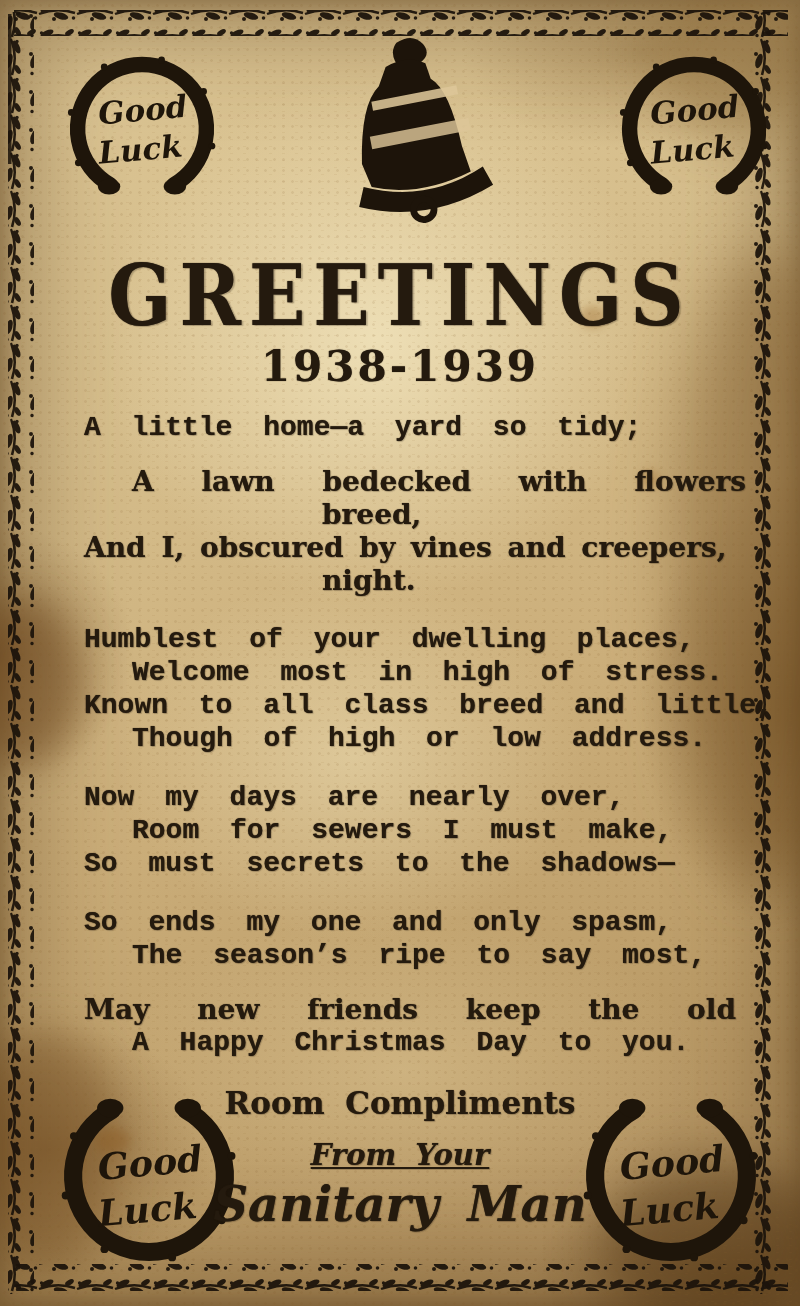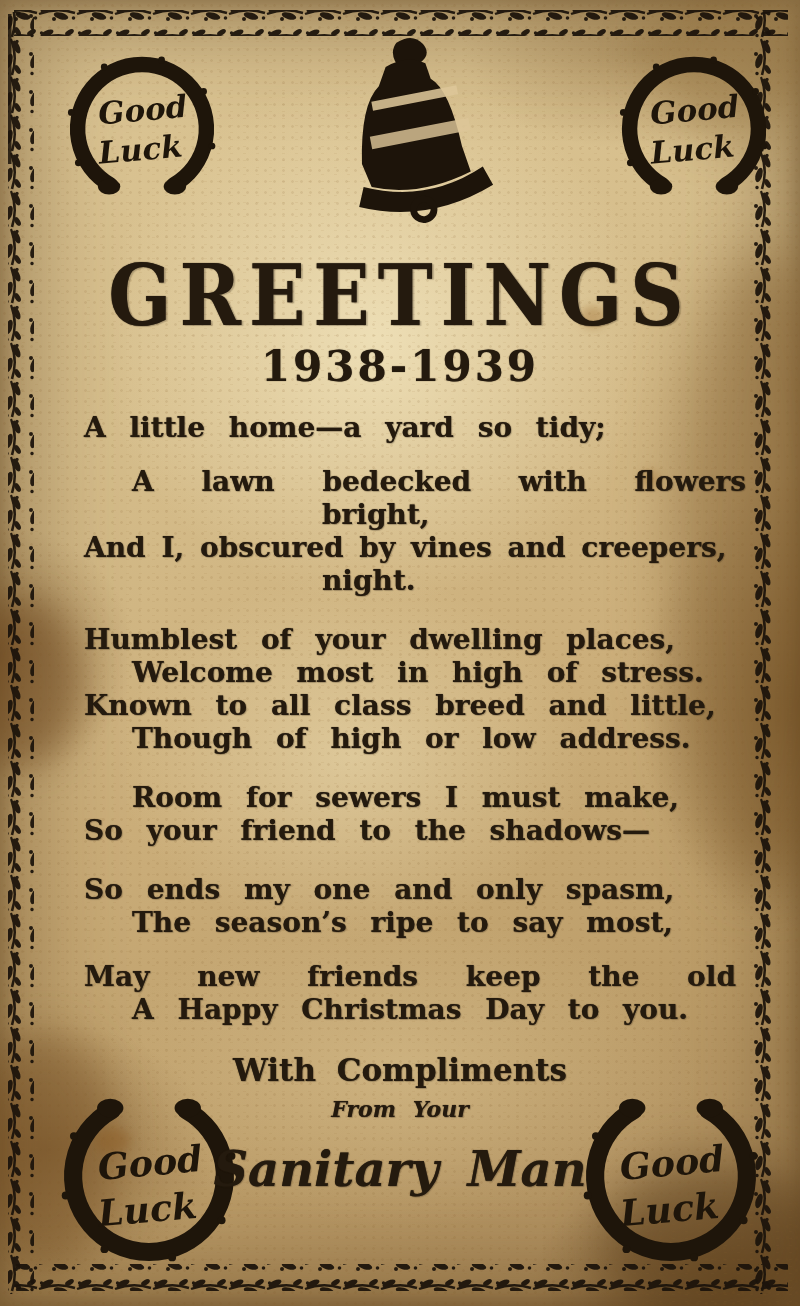--- a/index.html
+++ b/index.html
@@ -49,29 +49,29 @@
     text-shadow:0 0 1px rgba(36,26,14,.85);}
 
   .poem{margin:20px 0 0 84px;font-weight:bold;font-size:28px;
     text-shadow:0 0 1px rgba(36,26,14,.85),1px 1px 1px rgba(36,26,14,.2);}
   .stanza{margin-bottom:26px;}
   .line{line-height:33px;white-space:nowrap;}
   .i0{margin-left:0;}
   .i1{margin-left:48px;}
   .i2{margin-left:238px;}
   .w0{word-spacing:6px;}
-  .w1{word-spacing:14px;}
+  .w1{word-spacing:14px;font-family:Liberation Mono, monospace;}
   .w2{word-spacing:24px;}
   .w3{word-spacing:38px;margin-top:21px;}
 
   .closing{text-align:center;position:relative;z-index:2;
     text-shadow:0 0 1px rgba(36,26,14,.85),1px 1px 1px rgba(36,26,14,.2);}
   .compliments{font-weight:bold;font-size:31px;word-spacing:10px;margin-top:0;}
-  .from{font-weight:bold;font-style:italic;font-size:22px;word-spacing:9px;margin-top:8px;}
-  .signature{font-weight:bold;font-style:italic;font-size:48px;word-spacing:12px;margin-top:19px;}
+  .from{font-weight:bold;font-style:italic;font-size:29px;word-spacing:9px;margin-top:17px;text-decoration:underline;}
+  .signature{font-weight:bold;font-style:italic;font-size:48px;word-spacing:12px;margin-top:4px;}
 
   .hs-bl{position:absolute;left:50px;top:1080px;}
   .hs-br{position:absolute;left:572px;top:1080px;}
 
   .hs-word{font-family:"DejaVu Serif","Liberation Serif",serif;
     font-style:italic;font-weight:bold;font-size:22px;fill:#1e150a;}
 </style>
 </head>
 <body>
 
@@ -166,44 +166,45 @@
       </svg>
     </div>
 
     <div class="title">GREETINGS</div>
     <div class="years">1938-1939</div>
 
     <div class="poem">
         <div class="stanza">
           <div class="line i0 w1">A little home—a yard so tidy;</div>
           <div class="line i1 w3">A lawn bedecked with flowers</div>
-          <div class="line i2 w0">bright,</div>
+          <div class="line i2 w0">breed,</div>
           <div class="line i0 w0">And I, obscured by vines and creepers,</div>
           <div class="line i2 w0">night.</div>
         </div>
         <div class="stanza">
           <div class="line i0 w1">Humblest of your dwelling places,</div>
           <div class="line i1 w1">Welcome most in high of stress.</div>
           <div class="line i0 w1">Known to all class breed and little,</div>
           <div class="line i1 w1">Though of high or low address.</div>
         </div>
         <div class="stanza">
+          <div class="line i0 w1">Now my days are nearly over,</div>
           <div class="line i1 w1">Room for sewers I must make,</div>
-          <div class="line i0 w1">So your friend to the shadows—</div>
+          <div class="line i0 w1">So must secrets to the shadows—</div>
         </div>
         <div class="stanza">
           <div class="line i0 w1">So ends my one and only spasm,</div>
           <div class="line i1 w1">The season’s ripe to say most,</div>
           <div class="line i0 w3">May new friends keep the old</div>
           <div class="line i1 w1">A Happy Christmas Day to you.</div>
         </div>
       </div>
 
     <div class="closing">
-      <div class="compliments">With Compliments</div>
+      <div class="compliments">Room Compliments</div>
       <div class="from">From Your</div>
       <div class="signature">Sanitary Man</div>
     </div>
   </div>
 
   <svg class="hs-bl" width="198" height="198" viewBox="0 0 120 120">
     <use href="#shoe" transform="matrix(1,0,0,-1,0,116)"></use>
     <g transform="rotate(-5 60 66)">
       <text class="hs-word" x="62" y="58" text-anchor="middle">Good</text>
       <text class="hs-word" x="58" y="86" text-anchor="middle">Luck</text>

